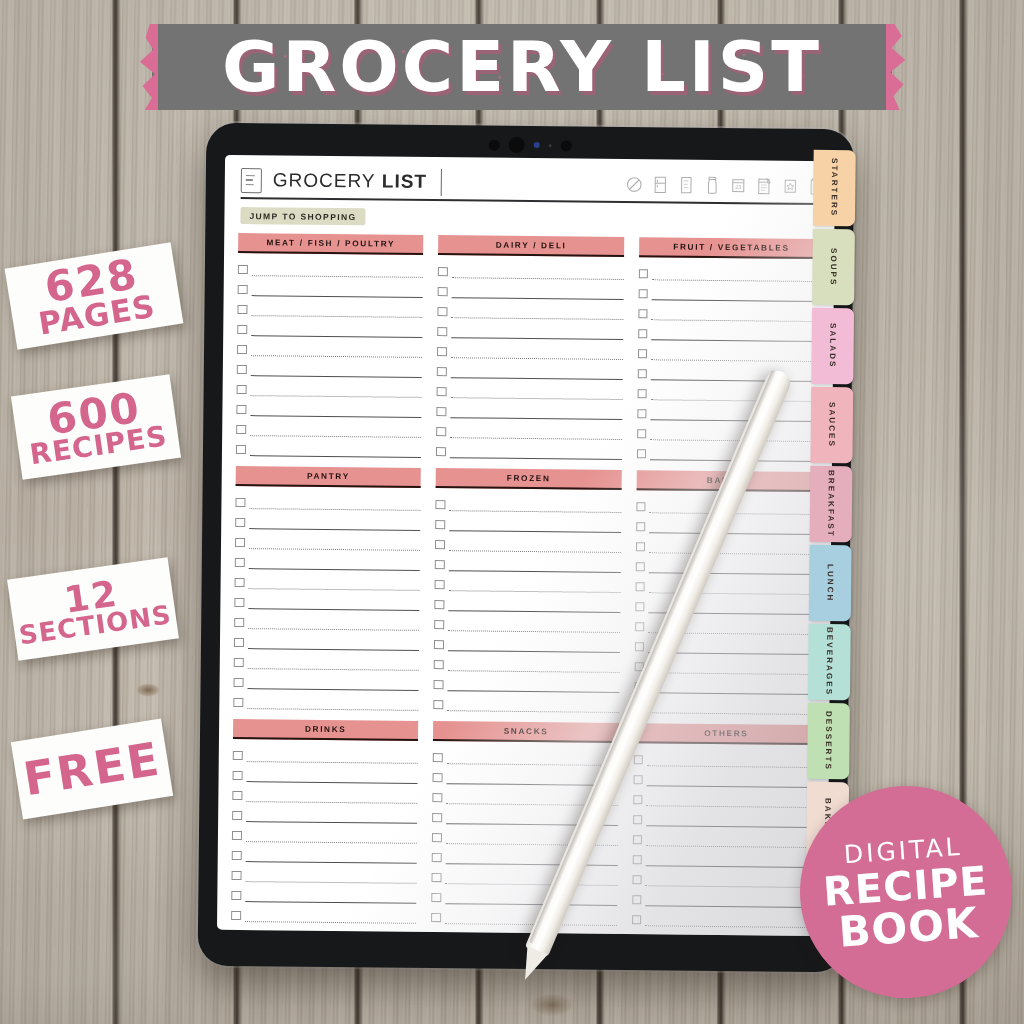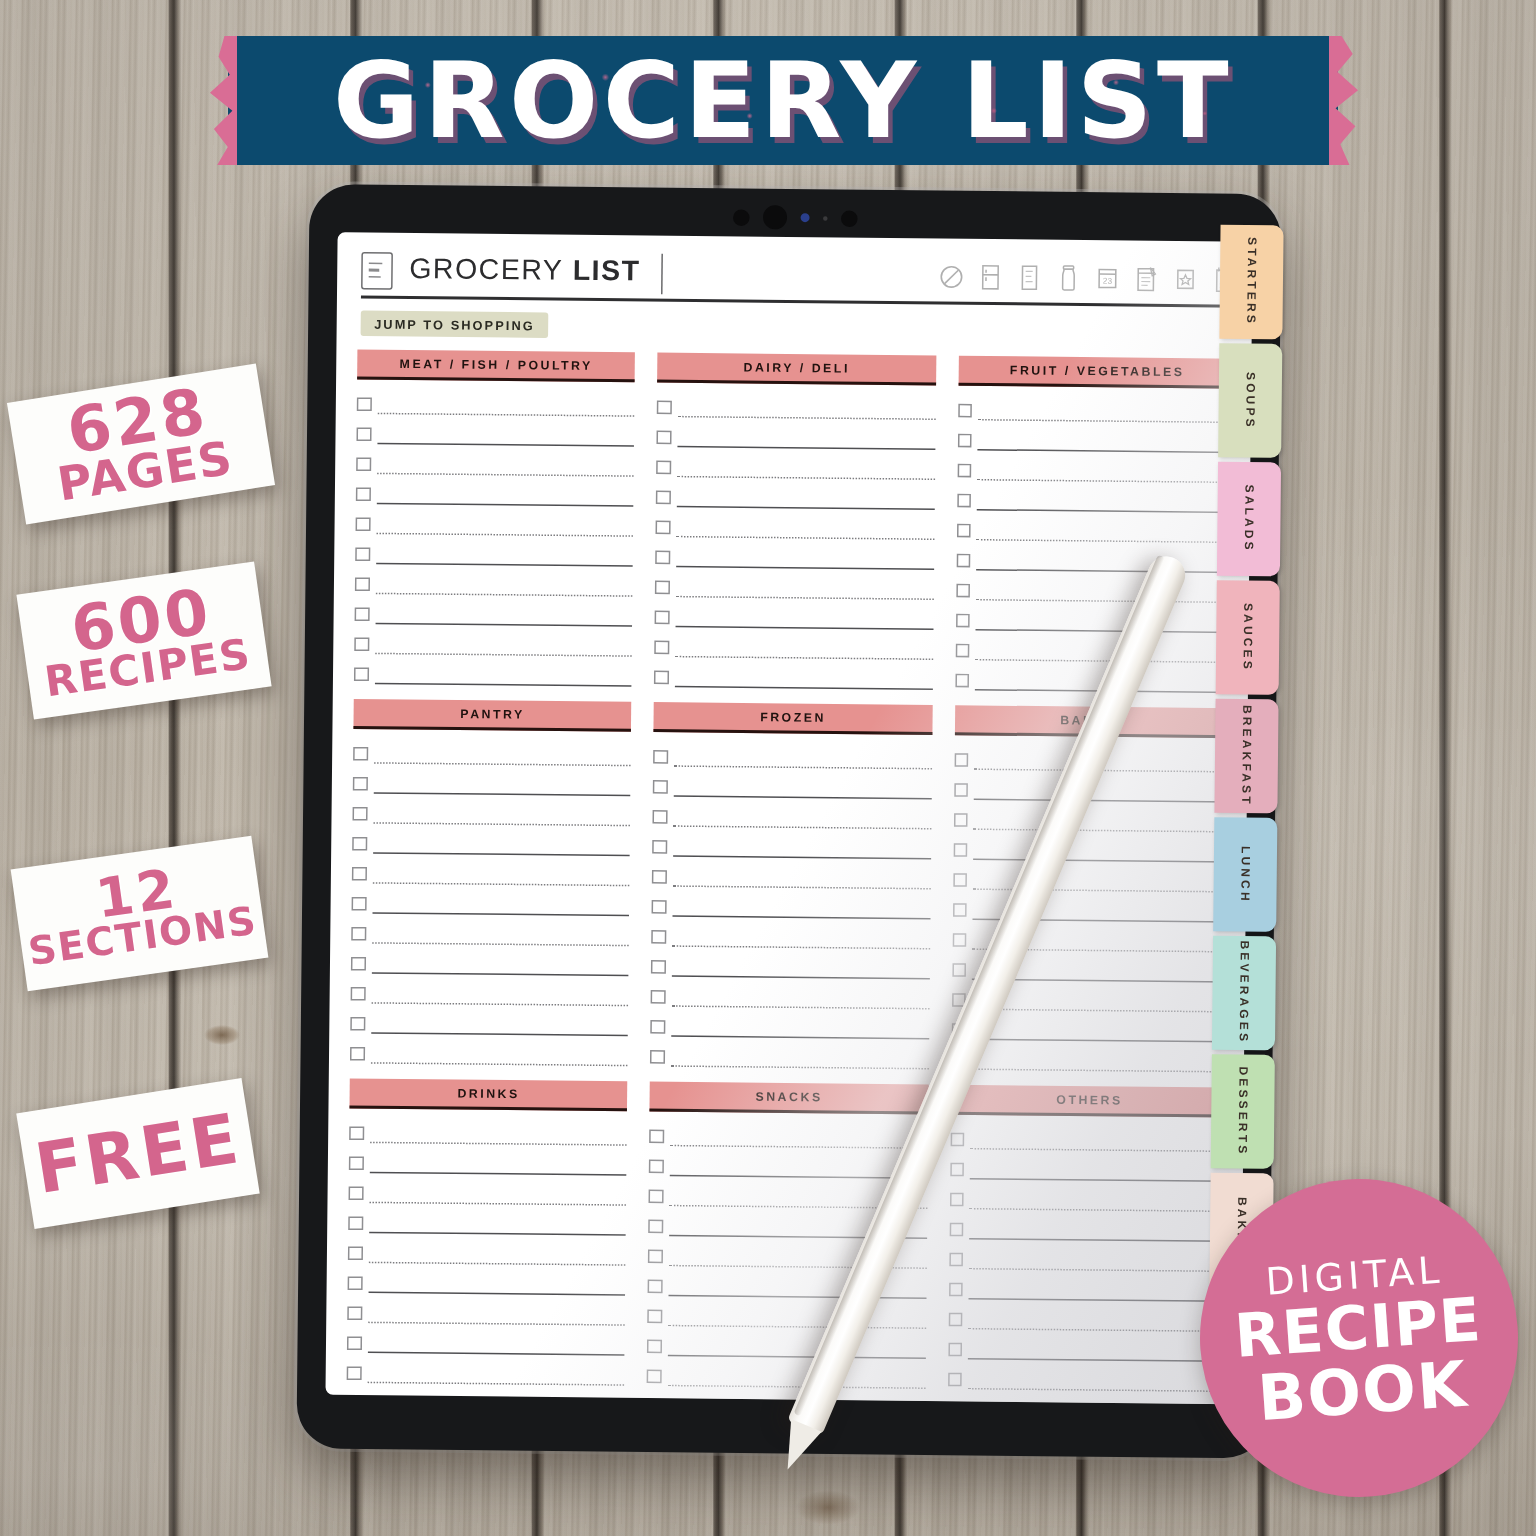--- a/index.html
+++ b/index.html
@@ -47,21 +47,21 @@
       radial-gradient(ellipse 500px 280px at 940px 520px, rgba(255,255,255,0.10) 0%, rgba(0,0,0,0) 70%);
   }
   #wood-vignette {
     position: absolute; inset: 0;
     background: radial-gradient(ellipse 760px 700px at 512px 500px, rgba(0,0,0,0) 45%, rgba(50,40,32,0.16) 100%);
   }
 
   
   #title-banner {
     position: absolute; left: 152px; top: 24px; width: 740px; height: 86px;
-    background: #0c4a6e;
+    background: #737373;
     z-index: 30;
   }
   #title-banner::before, #title-banner::after {
     content: ""; position: absolute; top: 0; width: 22px; height: 100%;
     background: #d96d95;
   }
   #title-banner::before {
     left: -16px;
     clip-path: polygon(62% 0,100% 0,100% 100%,40% 100%,72% 86%,30% 72%,86% 58%,18% 44%,78% 30%,44% 16%);
   }

